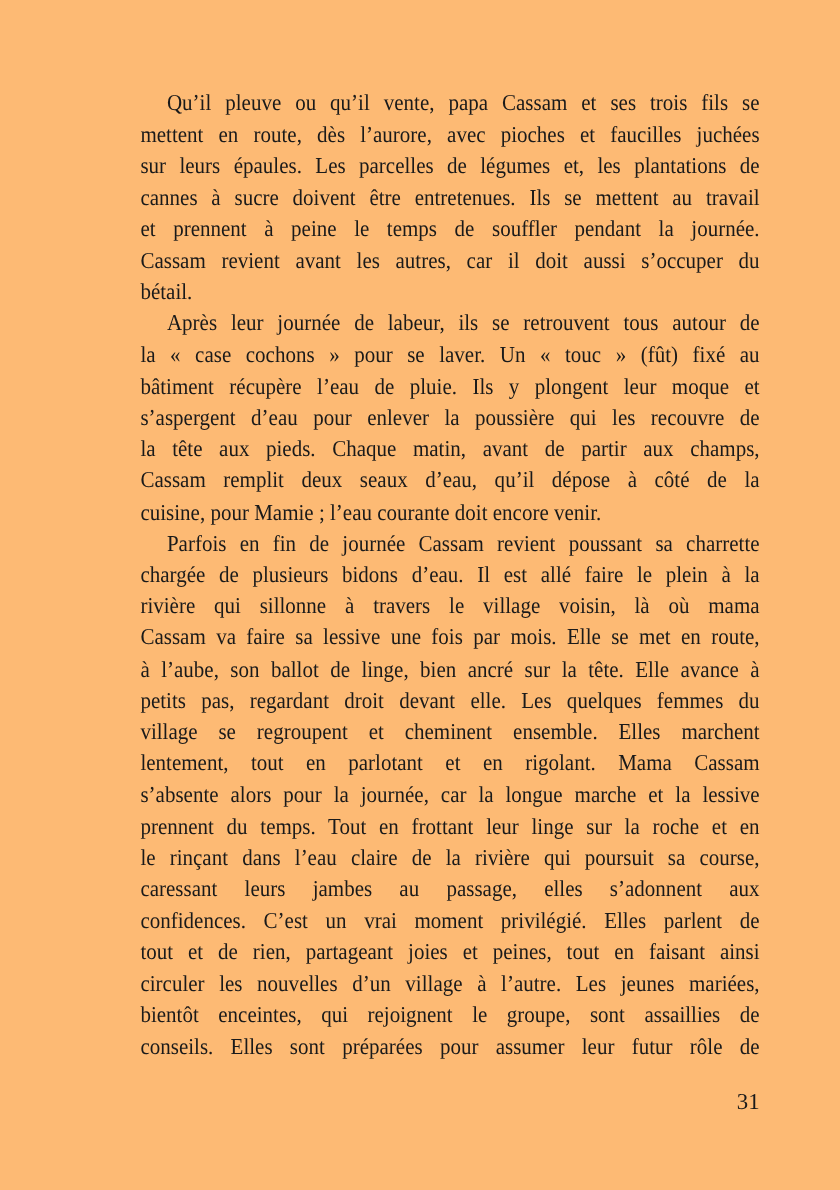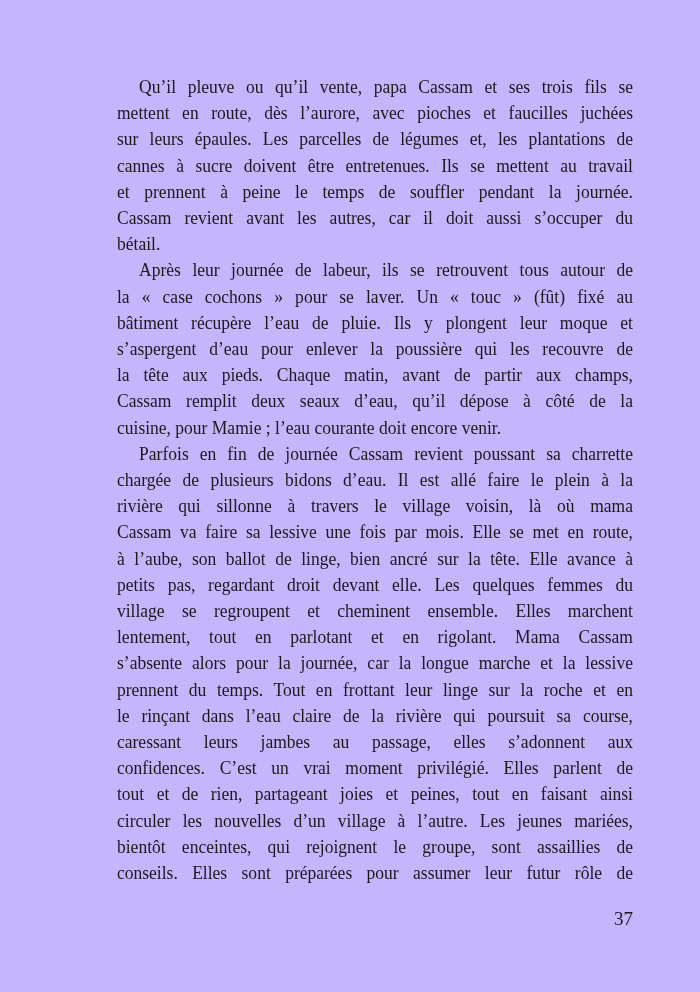--- a/index.html
+++ b/index.html
@@ -11,21 +11,21 @@
     height: 992px;
     background: #ffffff;
     position: relative;
     overflow: hidden;
     font-family: "Liberation Serif", "DejaVu Serif", serif;
     color: #1a1a1a;
   }
   .book-page {
     position: absolute;
     inset: 0;
-    background: #c4b5fd;
+    background: #fdba74;
   }
   .text-block {
     position: absolute;
     left: 117px;
     top: 74px;
     width: 560px;
     transform: scaleX(0.9214);
     transform-origin: 0 0;
     font-size: 19px;
     line-height: 26.2px;
@@ -91,15 +91,15 @@
       <div class="line">caressant leurs jambes au passage, elles s’adonnent aux</div>
       <div class="line">confidences. C’est un vrai moment privilégié. Elles parlent de</div>
       <div class="line">tout et de rien, partageant joies et peines, tout en faisant ainsi</div>
       <div class="line">circuler les nouvelles d’un village à l’autre. Les jeunes mariées,</div>
       <div class="line">bientôt enceintes, qui rejoignent le groupe, sont assaillies de</div>
       <div class="line">conseils. Elles sont préparées pour assumer leur futur rôle de</div>
     </div>
 
   </div>
 
-  <div class="page-number">37</div>
+  <div class="page-number">31</div>
 
 </div>
 
 </body></html>

